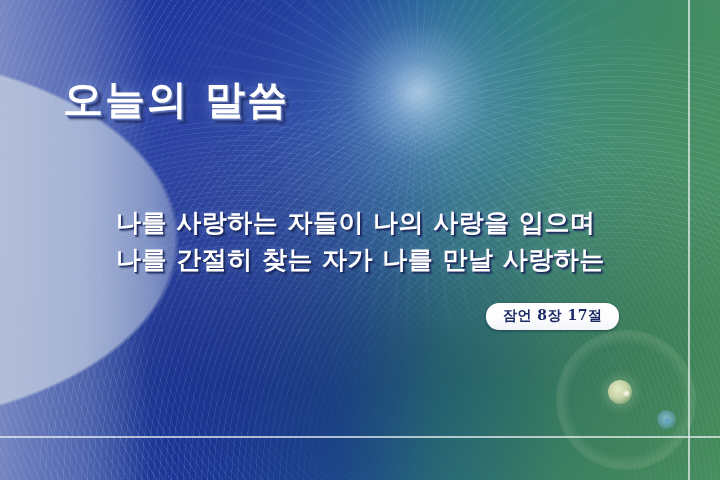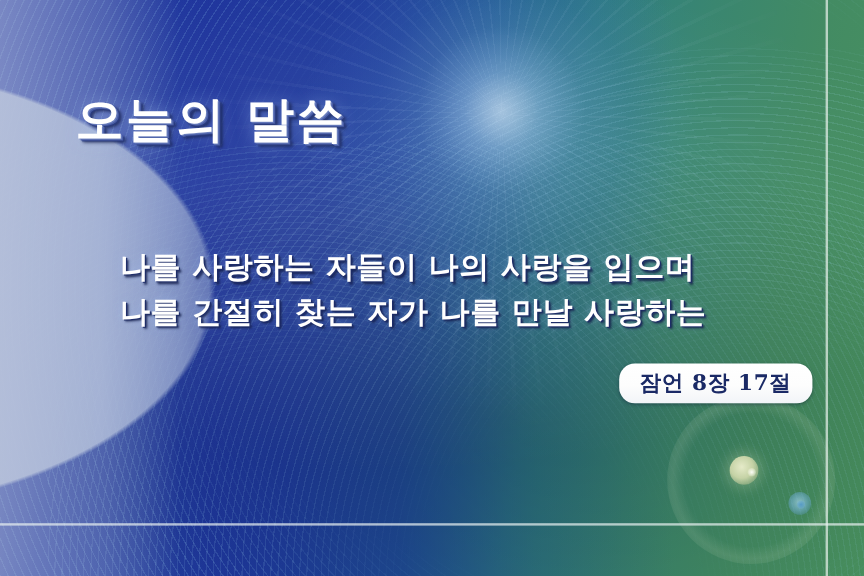--- a/index.html
+++ b/index.html
@@ -237,37 +237,37 @@
     font-size: 25px;
     font-weight: bold;
     color: #ffffff;
     line-height: 37px;
     letter-spacing: 0.5px;
     white-space: nowrap;
     text-shadow:
       1px 1px 0 rgba(30,44,104,0.95),
       2px 2px 2px rgba(16,26,70,0.85),
       0 0 8px rgba(160,195,255,0.35);
+    margin-left: 16px;
   }
 
   .citation-badge {
     position: absolute;
     left: 486px;
     top: 303px;
     padding: 4px 17px 5px 17px;
     border-radius: 13px;
     background: linear-gradient(180deg, #ffffff 0%, #fdfdfd 55%, #f2f4f8 100%);
     color: #1b2a66;
     font-family: "DejaVu Serif", "Liberation Serif", serif;
-    font-size: 18px;
+    font-size: 14px;
     font-weight: bold;
     letter-spacing: 0.5px;
     white-space: nowrap;
     box-shadow: 0 1px 3px rgba(10,20,50,0.45);
-    margin-left: 30px;
   }
 </style>
 </head>
 <body>
 
 <div id="slide">
 
   <div class="layer bg-base"></div>
   <div class="layer bg-midband"></div>
   <div class="layer">

